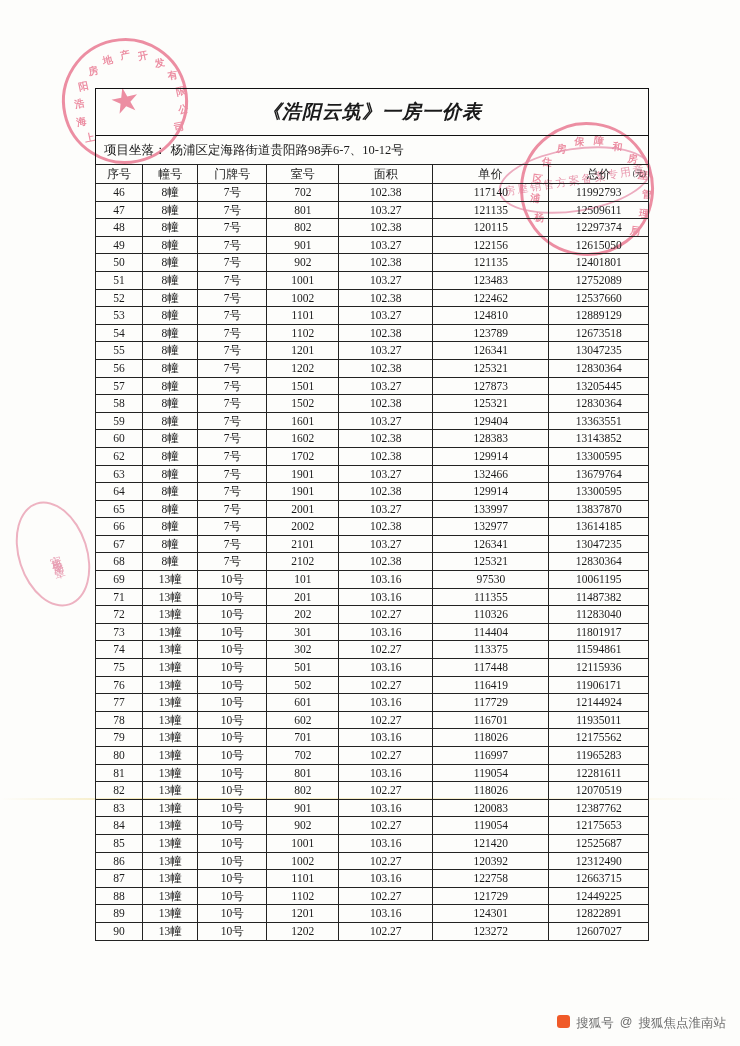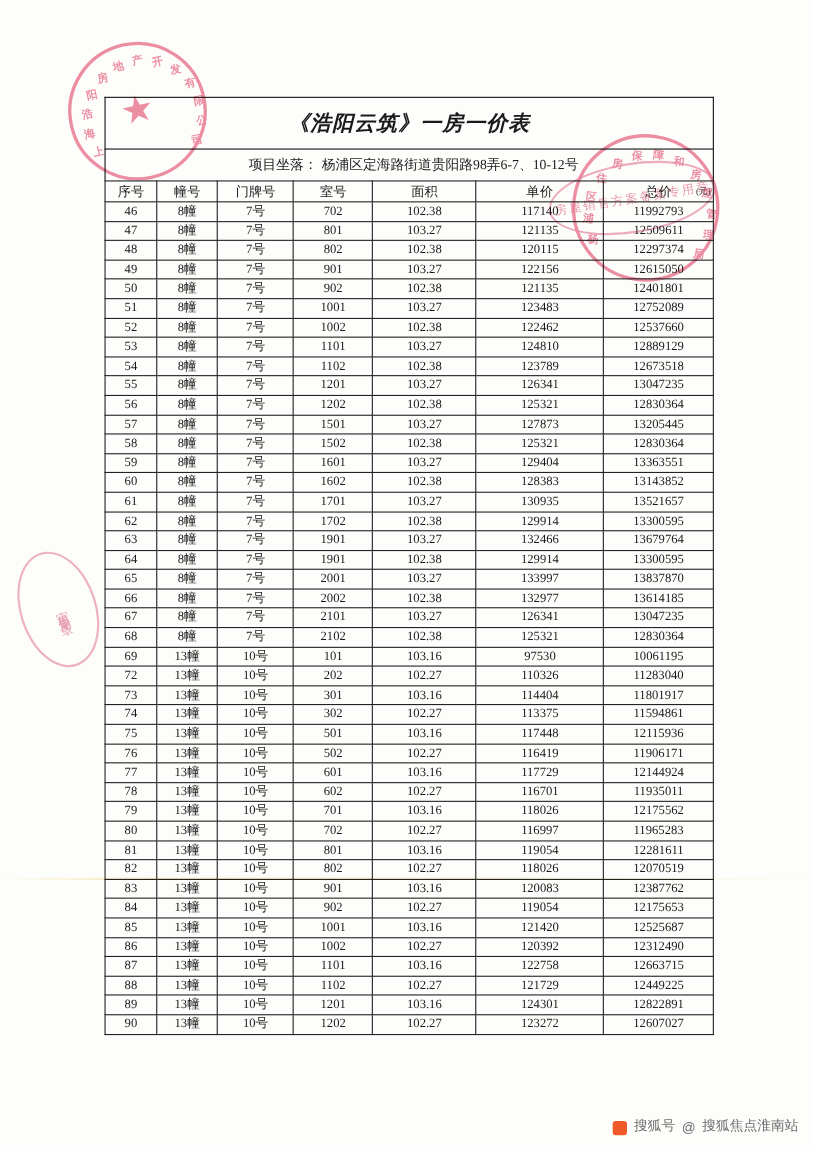--- a/index.html
+++ b/index.html
@@ -53,21 +53,20 @@
     font-style: italic;
   }
   .subtitle-box {
     border: 1.6px solid #111;
     border-bottom: none;
     height: 28px;
     display: flex;
     align-items: center;
     padding-left: 8px;
     font-size: 12.5px;
-    justify-content: center;
   }
   .subtitle-label { margin-right: 4px; }
   .subtitle-value { }
 
   
   table.price {
     border-collapse: collapse;
     width: 100%;
     table-layout: fixed;
     padding-left: 28px;
@@ -183,21 +182,21 @@
     justify-content: center;
     letter-spacing: 2px;
   }
 
   
   .footer {
     position: absolute;
     right: 14px;
     bottom: 14px;
     display: flex;
-    align-items: flex-end;
+    align-items: flex-start;
     gap: 6px;
     color: #6d6d6d;
     font-size: 12.5px;
     font-family: "Liberation Sans", sans-serif;
   }
   .footer .logo-dot {
     width: 13px; height: 13px;
     border-radius: 3px;
     background: #f05a28;
     display: inline-block;
@@ -419,29 +418,20 @@
         <tr>
           <td>60</td>
           <td>8幢</td>
           <td>7号</td>
           <td>1602</td>
           <td>102.38</td>
           <td>128383</td>
           <td>13143852</td>
         </tr>
         <tr>
-          <td>61</td>
-          <td>8幢</td>
-          <td>7号</td>
-          <td>1701</td>
-          <td>103.27</td>
-          <td>130935</td>
-          <td>13521657</td>
-        </tr>
-        <tr>
           <td>62</td>
           <td>8幢</td>
           <td>7号</td>
           <td>1702</td>
           <td>102.38</td>
           <td>129914</td>
           <td>13300595</td>
         </tr>
         <tr>
           <td>63</td>
@@ -498,20 +488,29 @@
           <td>12830364</td>
         </tr>
         <tr>
           <td>69</td>
           <td>13幢</td>
           <td>10号</td>
           <td>101</td>
           <td>103.16</td>
           <td>97530</td>
           <td>10061195</td>
+        </tr>
+        <tr>
+          <td>71</td>
+          <td>13幢</td>
+          <td>10号</td>
+          <td>201</td>
+          <td>103.16</td>
+          <td>111355</td>
+          <td>11487382</td>
         </tr>
         <tr>
           <td>72</td>
           <td>13幢</td>
           <td>10号</td>
           <td>202</td>
           <td>102.27</td>
           <td>110326</td>
           <td>11283040</td>
         </tr>

